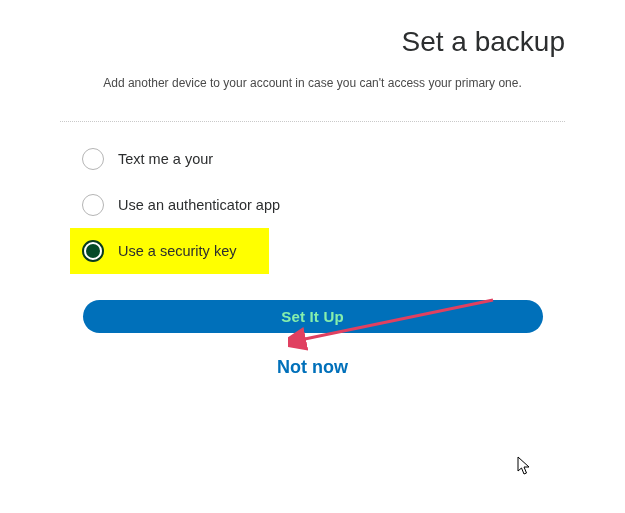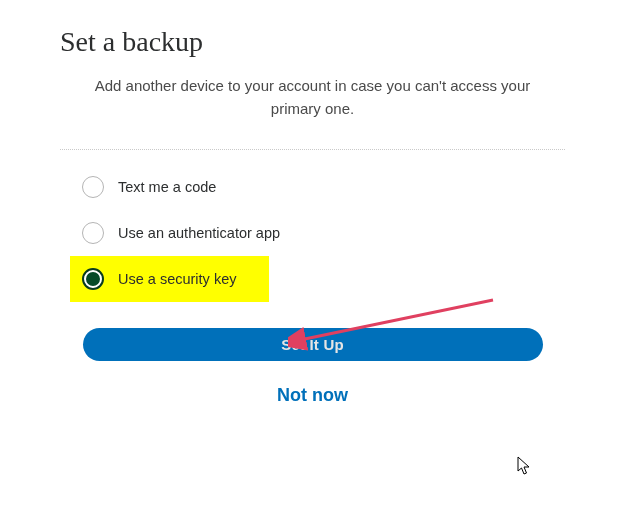--- a/index.html
+++ b/index.html
@@ -8,31 +8,30 @@
       height: 513px;
       font-family: -apple-system, BlinkMacSystemFont, "Segoe UI", Helvetica, Arial, sans-serif;
       background: #fff;
       color: #2c2e2f;
       position: relative;
     }
     .container {
       padding: 20px 60px 20px 60px;
     }
     .title {
-      text-align: left;
+      text-align: right;
       font-size: 28px;
       font-weight: 400;
       color: #2c2e2f;
       margin-top: 6px;
       margin-bottom: 16px;
-      font-family: Liberation Serif, serif;
     }
     .subtitle {
       text-align: center;
-      font-size: 15px;
+      font-size: 12px;
       color: #4a4a4a;
       line-height: 1.55;
       margin: 0 auto 6px auto;
       max-width: 480px;
     }
     .link {
       display: block;
       text-align: center;
       color: #0070ba;
       font-weight: 700;
@@ -82,21 +81,21 @@
       position: absolute;
       top: 2px; left: 2px; right: 2px; bottom: 2px;
       background: #054a27;
       border-radius: 50%;
     }
     .primary-btn {
       display: block;
       width: 460px;
       margin: 26px auto 0 auto;
       background: #0070ba;
-      color: #e5e5e5;
+      color: #86efac;
       border: none;
       border-radius: 26px;
       padding: 8px 0;
       font-size: 15px;
       font-weight: 700;
       cursor: pointer;
       letter-spacing: 0.2px;
     }
     .secondary-link {
       display: block;
@@ -125,21 +124,21 @@
 
 <div class="container">
   <h1 class="title">Set a backup</h1>
   <p class="subtitle">Add another device to your account in case you can't access your primary one.</p>
 
   <hr class="divider">
 
   <div class="options">
     <div class="option">
       <span class="radio"></span>
-      <span>Text me a code</span>
+      <span>Text me a your</span>
     </div>
     <div class="option">
       <span class="radio"></span>
       <span>Use an authenticator app</span>
     </div>
     <div class="option highlight">
       <span class="radio selected"></span>
       <span>Use a security key</span>
     </div>
   </div>

